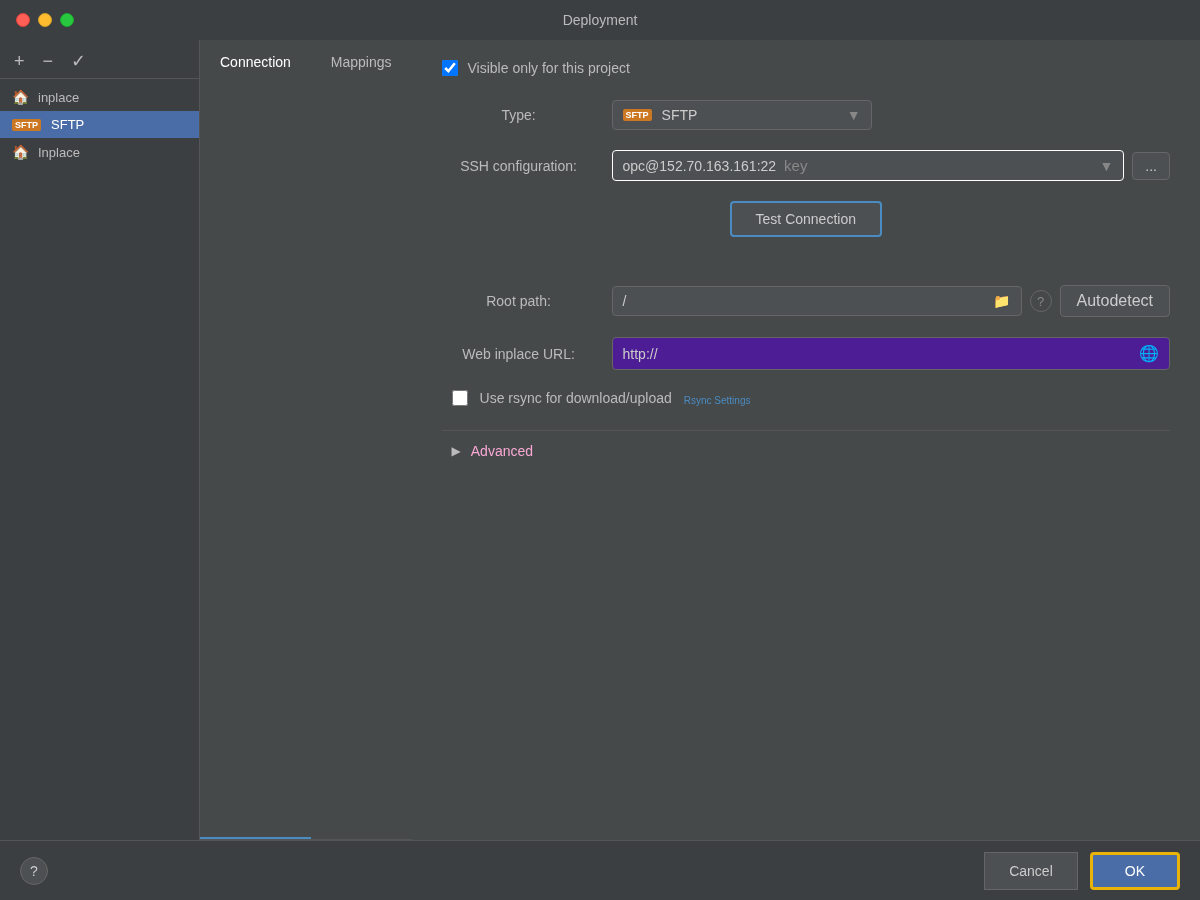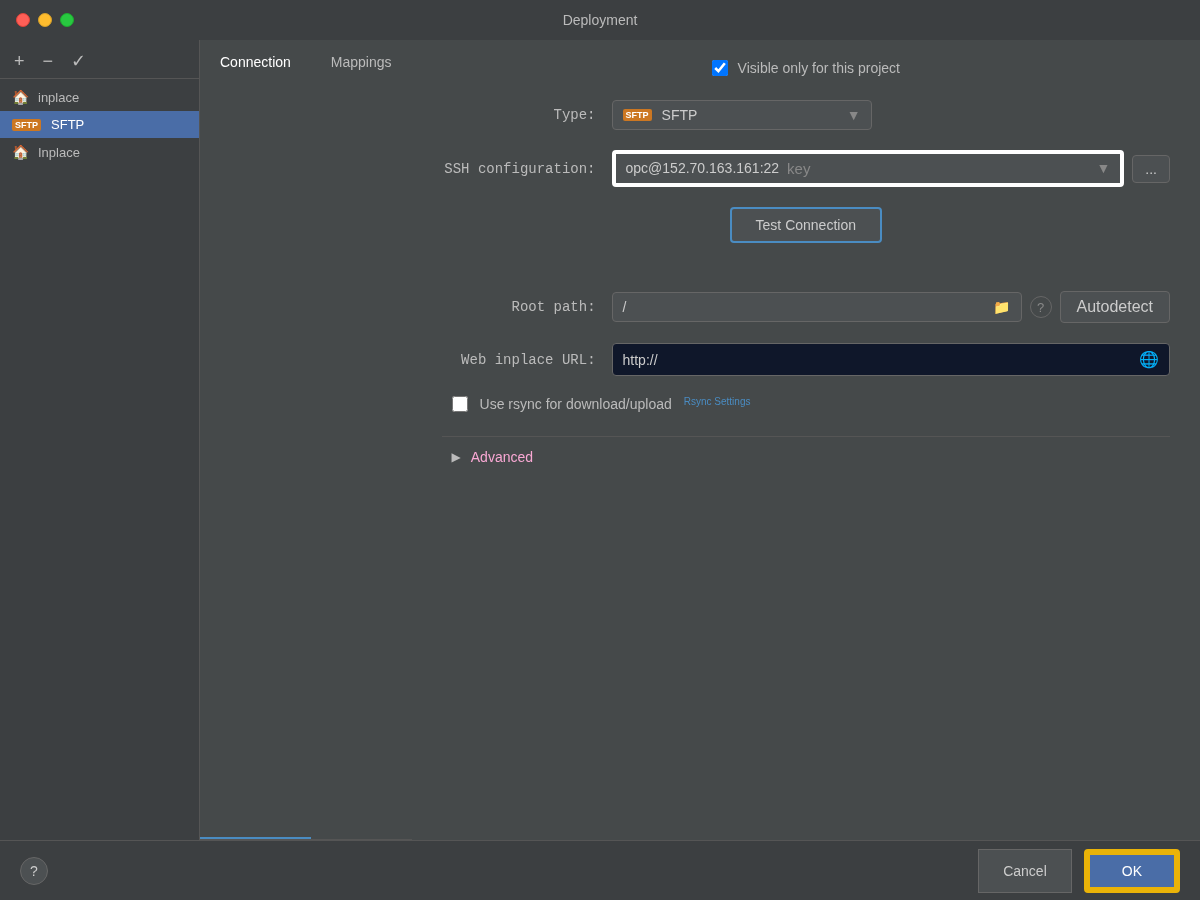--- a/index.html
+++ b/index.html
@@ -140,21 +140,20 @@
       flex: 1;
       padding: 20px 30px;
       overflow-y: auto;
     }
 
     .checkbox-row {
       display: flex;
       align-items: center;
       gap: 10px;
       margin-bottom: 24px;
-      justify-content: center;
     }
     .checkbox-row input[type="checkbox"] {
       width: 16px;
       height: 16px;
       cursor: pointer;
     }
     .checkbox-row label {
       color: #bbbbbb;
       font-size: 14px;
       cursor: pointer;
@@ -162,23 +161,22 @@
 
     .form-row {
       display: flex;
       align-items: center;
       margin-bottom: 20px;
     }
     .form-label {
       color: #bbbbbb;
       font-size: 14px;
       min-width: 170px;
-      text-align: right;
+      text-align: center;
       padding-right: 16px;
-      font-family: Liberation Mono, monospace;
     }
     .form-control-group {
       display: flex;
       align-items: center;
       gap: 8px;
       flex: 1;
     }
 
     .dropdown {
       background: #4c5052;
@@ -193,26 +191,27 @@
       cursor: pointer;
       min-width: 260px;
     }
     .dropdown .arrow {
       margin-left: auto;
       color: #888;
     }
 
     .ssh-dropdown {
       background: #4c5052;
-      border: 4px solid #ffffff;
+      border: 1px solid #ffffff;
       border-radius: 4px;
       color: #cccccc;
       font-size: 14px;
       padding: 6px 10px;
       display: flex;
+      align-items: center;
       gap: 8px;
       cursor: pointer;
       flex: 1;
     }
     .ssh-dropdown .arrow {
       margin-left: auto;
       color: #888;
     }
     .ssh-key-badge {
       color: #888888;
@@ -280,39 +279,39 @@
       border: 1px solid #666;
       border-radius: 4px;
       color: #cccccc;
       font-size: 16px;
       padding: 6px 16px;
       cursor: pointer;
       white-space: nowrap;
     }
 
     .url-field {
-      background: #0f172a;
+      background: #4c1d95;
       border: 1px solid #666;
       border-radius: 4px;
       color: #cccccc;
       font-size: 14px;
       padding: 6px 10px;
       flex: 1;
       display: flex;
       align-items: center;
     }
     .url-globe-icon {
       margin-left: auto;
       color: #888;
       font-size: 16px;
     }
 
     .rsync-row {
       display: flex;
-      align-items: flex-start;
+      align-items: flex-end;
       gap: 12px;
       margin-bottom: 24px;
       padding-left: 10px;
     }
     .rsync-row input[type="checkbox"] {
       width: 16px;
       height: 16px;
       cursor: pointer;
     }
     .rsync-label {
@@ -374,21 +373,21 @@
       background: #4c5052;
       border: 1px solid #666;
       border-radius: 0;
       color: #cccccc;
       font-size: 14px;
       padding: 8px 24px;
       cursor: pointer;
     }
     .btn-ok {
       background: #4a6da7;
-      border: 6px solid #eab308;
+      border: 3px solid #eab308;
       border-radius: 4px;
       color: #ffffff;
       font-size: 14px;
       padding: 8px 32px;
       cursor: pointer;
     }
 
     .test-btn-row {
       display: flex;
       justify-content: flex-start;

